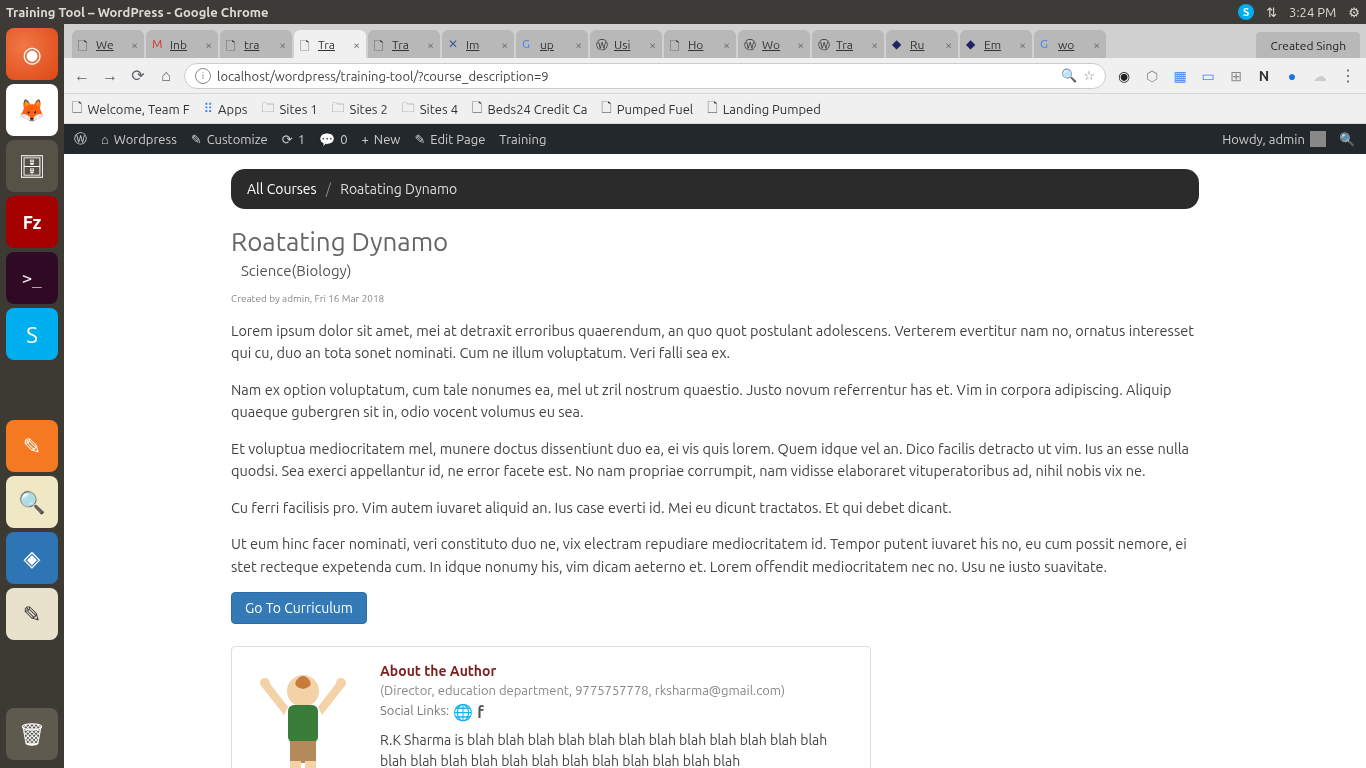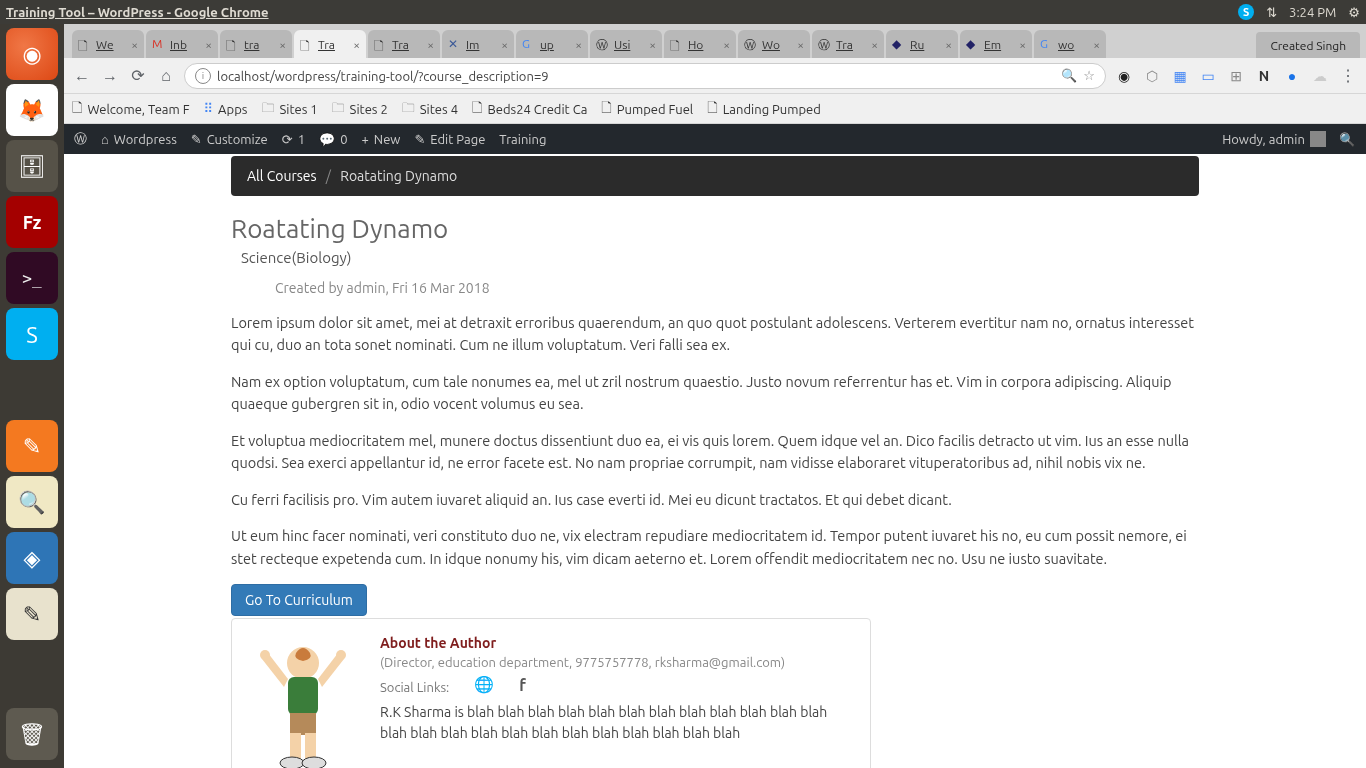--- a/index.html
+++ b/index.html
@@ -1,20 +1,20 @@
 <!DOCTYPE html>
 <html><head>
 <meta charset="utf-8">
 <style>
 * { margin: 0; padding: 0; box-sizing: border-box; font-family: Ubuntu, "Segoe UI", Arial, sans-serif; }
 body { background: #f0f0f0; overflow: hidden; width: 1366px; height: 768px; }
 
 
 .systembar { height: 24px; background: #3c3b37; color: #dfdbd2; display: flex; align-items: center; font-size: 13px; padding: 0 6px; }
-.systembar .title { font-weight: bold; flex: 0 0 auto; text-decoration: underline; }
+.systembar .title { font-weight: bold; flex: 0 0 auto; }
 .systembar .spacer { flex: 1; }
 .systembar .tray { display: flex; gap: 12px; align-items: center; font-size: 13px; }
 .systembar .tray span { display: inline-flex; align-items: center; }
 .skype-dot { width:16px;height:16px;border-radius:50%;background:#00aff0;display:inline-flex;align-items:center;justify-content:center;color:#fff;font-weight:bold;font-size:11px;}
 
 
 .launcher { position: absolute; left: 0; top: 24px; bottom: 0; width: 64px; background: #3d3a34; display: flex; flex-direction: column; align-items: center; padding-top: 4px; gap: 4px; }
 .launcher .tile { width: 52px; height: 52px; border-radius: 8px; display:flex;align-items:center;justify-content:center;font-size:22px;color:#fff; }
 .launcher .tile.ubuntu { background: radial-gradient(circle at 35% 35%, #f07746, #dd4814); }
 .launcher .tile.ff { background:#fff; color:#e66000;}
@@ -56,36 +56,36 @@
 
 .wpadmin { height:30px; background:#23282d; color:#eee; display:flex;align-items:center;padding:0 10px;font-size:13px;gap:14px;}
 .wpadmin .item{display:flex;align-items:center;gap:5px;color:#ccc;}
 .wpadmin .r{margin-left:auto;}
 .wpadmin .avatar{width:16px;height:16px;background:#888;}
 .wpadmin .search{color:#ccc;}
 
 
 .page { flex:1; background:#fff; overflow:auto;}
 .wrap { max-width: 1000px; margin: 0 auto; padding: 0 16px;}
-.breadcrumb { background:#2b2b2b; color:#ddd; border-radius:4px; padding:12px 16px; font-size:14px; margin-top:2px;}
+.breadcrumb { background:#2b2b2b; color:#ddd; border-radius:14px; padding:12px 16px; font-size:14px; margin-top:15px;}
 .breadcrumb a{color:#fff;}
 .breadcrumb .sep{margin:0 6px;color:#888;}
 h1.title { font-size:26px; font-weight:400; color:#666; margin:18px 0 6px;}
 .subcat { color:#555; font-size:15px; margin-left:10px; margin-bottom:14px;}
-.meta { color:#888; font-size:14px; margin-bottom:16px;margin-left:44px;}
+.meta { color:#888; font-size:10px; margin-bottom:16px;}
 .body p { color:#444; font-size:14.5px; line-height:1.55; margin-bottom:14px;}
-.btn { display:inline-block; background:#337ab7; border:1px solid #2e6da4; color:#fff; padding:7px 13px; border-radius:4px; font-size:14px; margin-bottom:2px;}
+.btn { display:inline-block; background:#337ab7; border:1px solid #2e6da4; color:#fff; padding:7px 13px; border-radius:4px; font-size:14px; margin-bottom:22px;}
 
 .authorcard { border:1px solid #ddd; border-radius:4px; padding:16px; display:flex; gap:22px; max-width:640px; margin-bottom:20px;}
 .authorcard .pic { width:120px;height:140px; display:flex;align-items:center;justify-content:center;}
 .authorcard .pic svg{width:110px;height:140px;}
 .authorcard .info h4{font-size:14px;font-weight:bold;color:#7f1d1d;margin-bottom:4px;}
 .authorcard .info .name{color:#337ab7;font-size:16px;margin-bottom:4px;}
 .authorcard .info .role{color:#888;font-size:13px;margin-bottom:6px;}
-.authorcard .info .social{color:#777;font-size:13px;display:flex;align-items:flex-end;gap:25px;margin-bottom:8px;}
+.authorcard .info .social{color:#777;font-size:13px;display:flex;align-items:flex-start;gap:4px;margin-bottom:8px;}
 .authorcard .info .social .ic{color:#555;font-size:16px;}
 .authorcard .info .bio{color:#444;font-size:14px;line-height:1.5;}
 </style>
 </head>
 <body>
 
 <div class="systembar">
   <span class="title">Training Tool – WordPress - Google Chrome</span>
   <span class="spacer"></span>
   <div class="tray">

